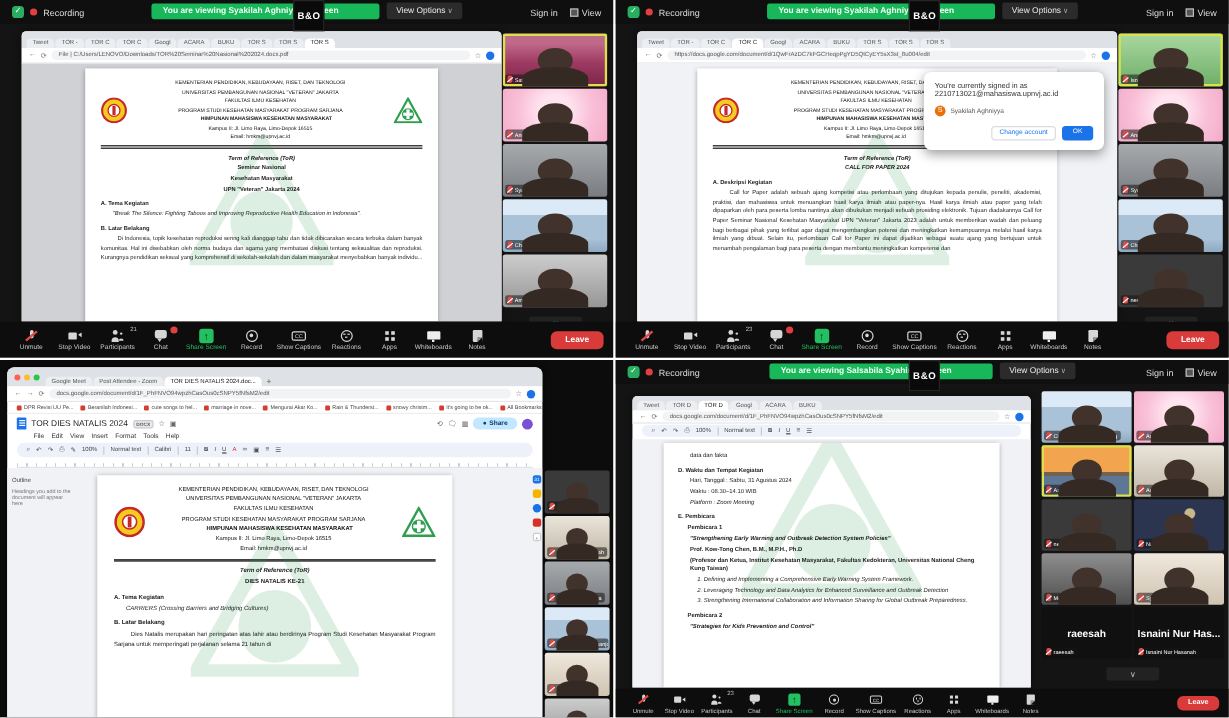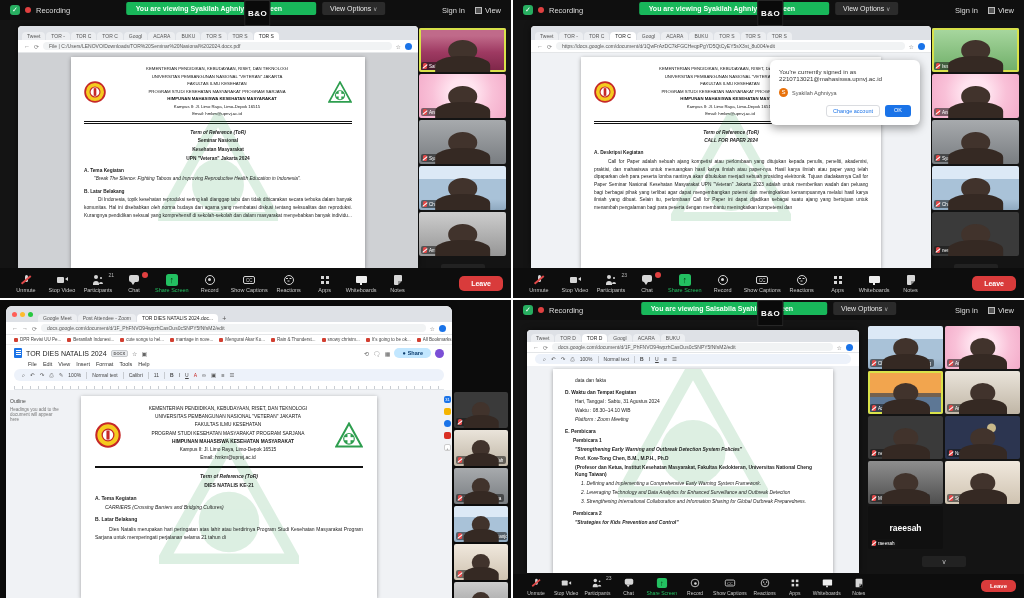--- a/index.html
+++ b/index.html
@@ -927,20 +927,27 @@
         </div>
 
         <div class="ptile t-black">
           <span class="bigname">raeesah</span>
           <div class="pname">
             <span class="mic-off-icon"></span>
             <span>raeesah</span>
           </div>
         </div>
 
+        <div class="ptile t-black">
+          <span class="bigname">Isnaini Nur Has...</span>
+          <div class="pname">
+            <span class="mic-off-icon"></span>
+            <span>Isnaini Nur Hasanah</span>
+          </div>
+        </div>
       </div>
     <div class="chev" style="position:absolute; right:58px; top:254px; height:11px;">
         <span>∨</span>
       </div>
 
     <div class="zbar h24">
       <div class="zlist">
 
           <div class="zitem">
             <span class="zic ic-mic"></span>

